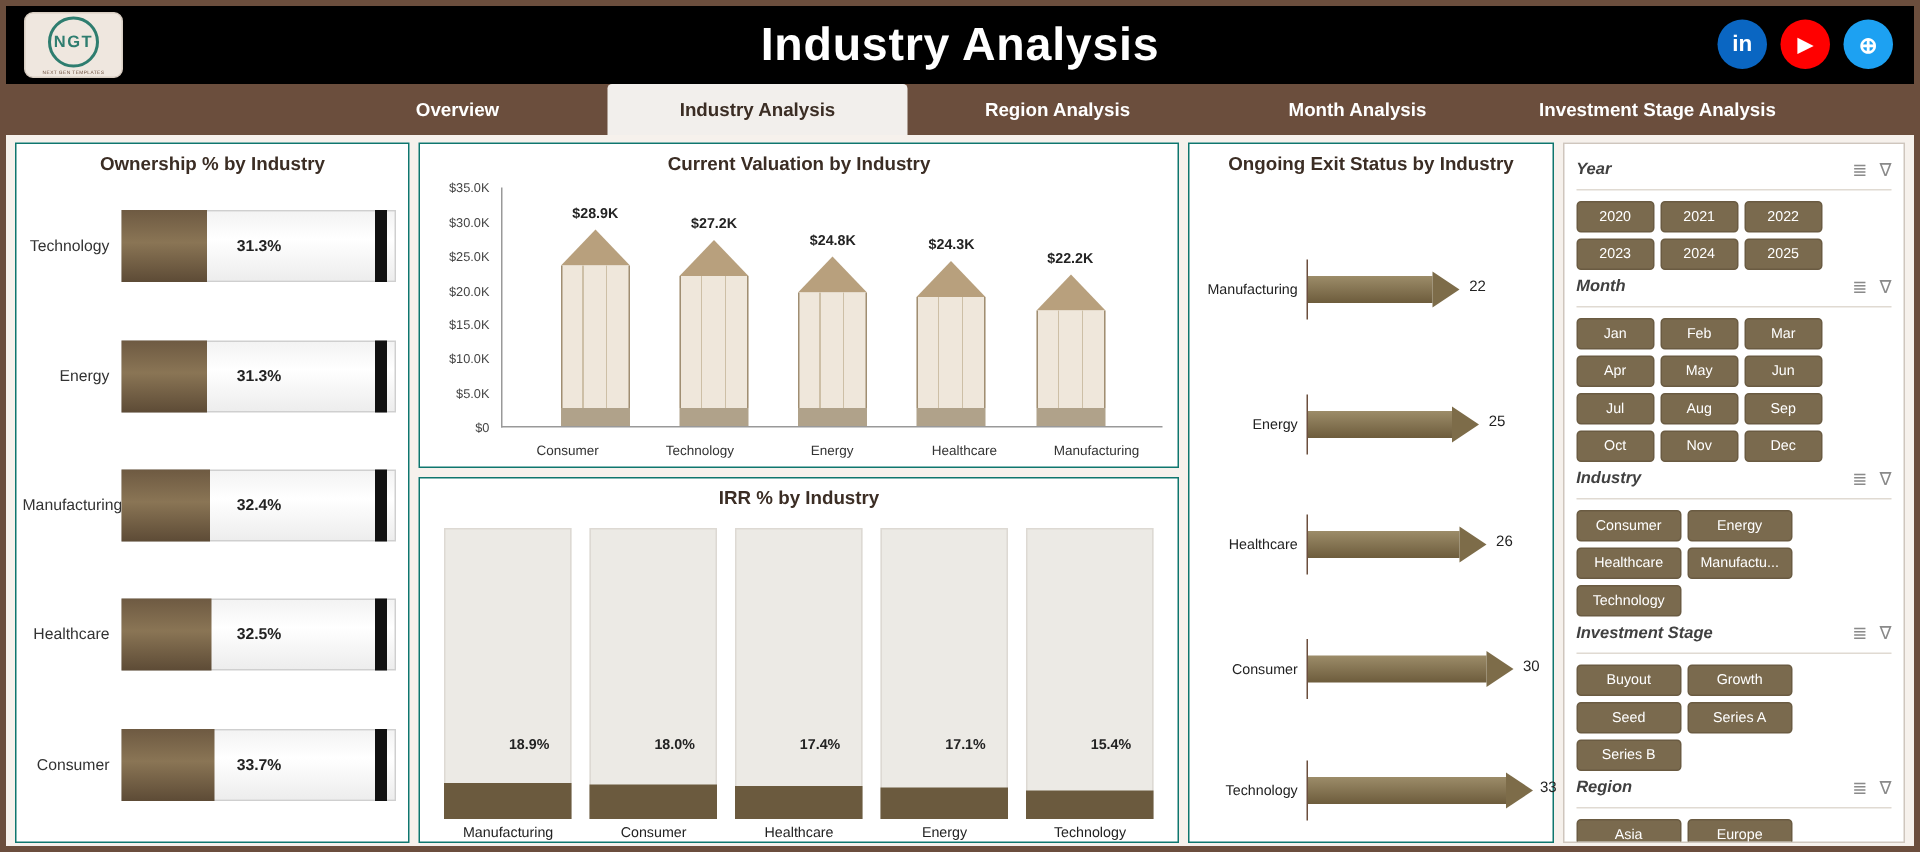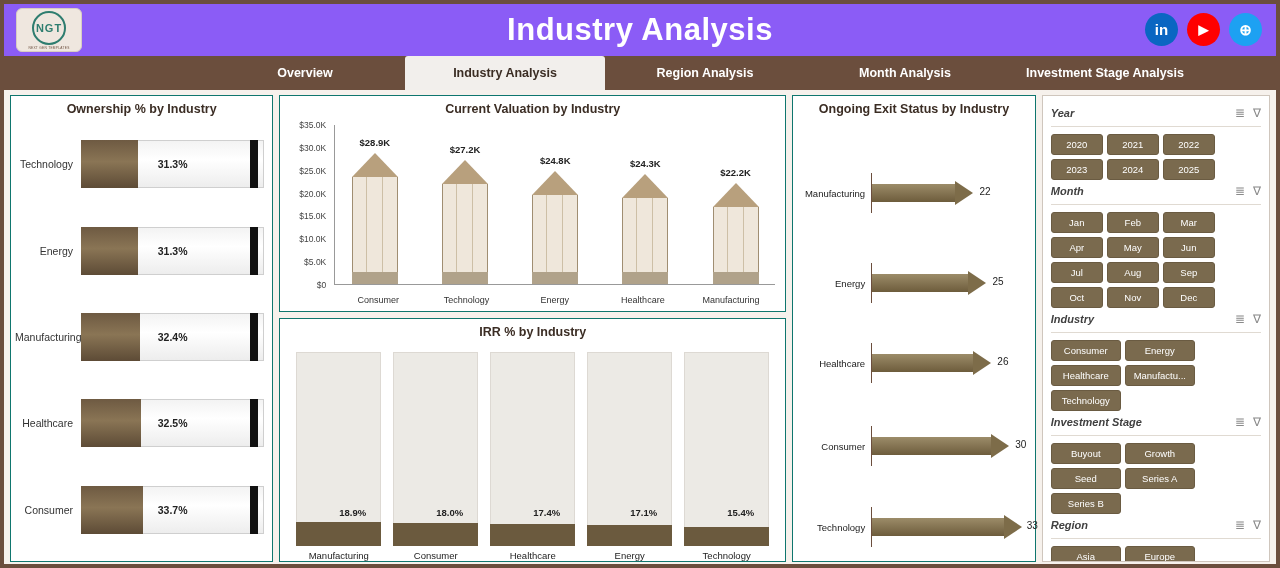--- a/index.html
+++ b/index.html
@@ -7,21 +7,21 @@
   body {
     width:1280px; height:568px;
     font-family:"Liberation Sans", sans-serif;
     background:#f3ece6;
     overflow:hidden;
   }
   .frame { width:1280px; height:568px; border:4px solid #6b4e3d; background:#f6f1ec; position:relative; }
 
   
   .header {
-    height:52px; background:#8b5cf6; display:flex; align-items:center; position:relative;
+    height:52px; background:#000000; display:flex; align-items:center; position:relative;
   }
   .logo {
     width:66px; height:44px; margin-left:12px; border-radius:6px;
     background:#efe7df; display:flex; flex-direction:column; align-items:center; justify-content:center;
     border:1px solid #d8cdc2;
   }
   .logo .ring {
     width:34px;height:34px;border-radius:50%;border:2px solid #2e7d6f;display:flex;align-items:center;justify-content:center;
     font-size:11px;font-weight:bold;color:#2e7d6f; letter-spacing:1px;
   }
@@ -71,37 +71,37 @@
 
   
   .mid { width:516px; display:flex; flex-direction:column; gap:6px;}
   .valuation { height:224px; }
   .irr { flex:1; }
 
   
   .val-chart { position:relative; height:188px; margin:0 8px 0 4px; }
   .y-axis { position:absolute; left:0; top:6px; bottom:22px; width:46px; }
   .y-tick { position:absolute; right:4px; font-size:8.5px; color:#444; transform:translateY(-50%); }
-  .plot { position:absolute; left:50px; right:2px; top:6px; bottom:22px; border-left:1px solid #999; border-bottom:1px solid #999; display:flex; align-items:flex-end; justify-content:space-between;}
+  .plot { position:absolute; left:50px; right:2px; top:6px; bottom:22px; border-left:1px solid #999; border-bottom:1px solid #999; display:flex; align-items:flex-end; justify-content:center;}
   .pcol { width:18%; display:flex; flex-direction:column; align-items:center; justify-content:flex-end; height:100%; position:relative;}
   .pencil { width:46px; position:relative; display:flex; flex-direction:column; align-items:center;}
   .pencil .tip { width:0;height:0;border-left:23px solid transparent;border-right:23px solid transparent;border-bottom:24px solid #b8a07d;}
   .pencil .body-p { width:46px; background:#efe7db; border-left:1px solid #a08e72; border-right:1px solid #a08e72;
     background-image:linear-gradient(to right, transparent 30%, #cdbfa6 30%, #cdbfa6 32%, transparent 32%, transparent 66%, #cdbfa6 66%, #cdbfa6 68%, transparent 68%);}
   .pencil .foot { width:46px; height:12px; background:#b0a28a; }
   .bar-label { position:absolute; top:-16px; font-size:9.5px; font-weight:bold; color:#222; white-space:nowrap;}
   .x-labels { position:absolute; left:50px; right:2px; bottom:2px; display:flex; justify-content:space-around;}
   .x-labels div { width:18%; text-align:center; font-size:9px; color:#333;}
 
   
   .irr-chart { position:relative; height:198px; margin:6px 10px 0 10px; display:flex; justify-content:space-around; align-items:flex-end;}
   .irr-col { width:17.5%; position:relative; height:100%; display:flex; flex-direction:column; justify-content:flex-end;}
   .irr-bg { position:absolute; left:0; right:0; top:4px; bottom:0; background:#eceae5; border:1px solid #ddd9d3;}
   .irr-fill { position:relative; z-index:2; background:#6b5a3e; width:100%; }
-  .irr-val { position:absolute; z-index:3; left:0; right:0; bottom:28px; text-align:center; font-size:9.5px; font-weight:bold; color:#222;margin-left:28px;}
+  .irr-val { position:absolute; z-index:3; left:0; right:0; bottom:44px; text-align:center; font-size:9.5px; font-weight:bold; color:#222;margin-left:28px;}
   .irr-x { display:flex; justify-content:space-around; margin:4px 10px 0 10px;}
   .irr-x div { width:17.5%; text-align:center; font-size:9.5px; color:#222; }
 
   
   .exit { width:248px; position:relative; }
   .exit-wrap { position:relative; height:430px; margin-top:2px; }
   .exit-row { position:absolute; left:0; right:0; height:40px; display:flex; align-items:center;}
   .exit-label { width:78px; text-align:right; font-size:9.5px; color:#222; padding-right:6px;}
   .arrow-area { flex:1; position:relative; height:40px; border-left:1px solid #6b4e3d; }
   .arrow { position:absolute; left:0; top:8px; height:24px; display:flex; align-items:center;}

